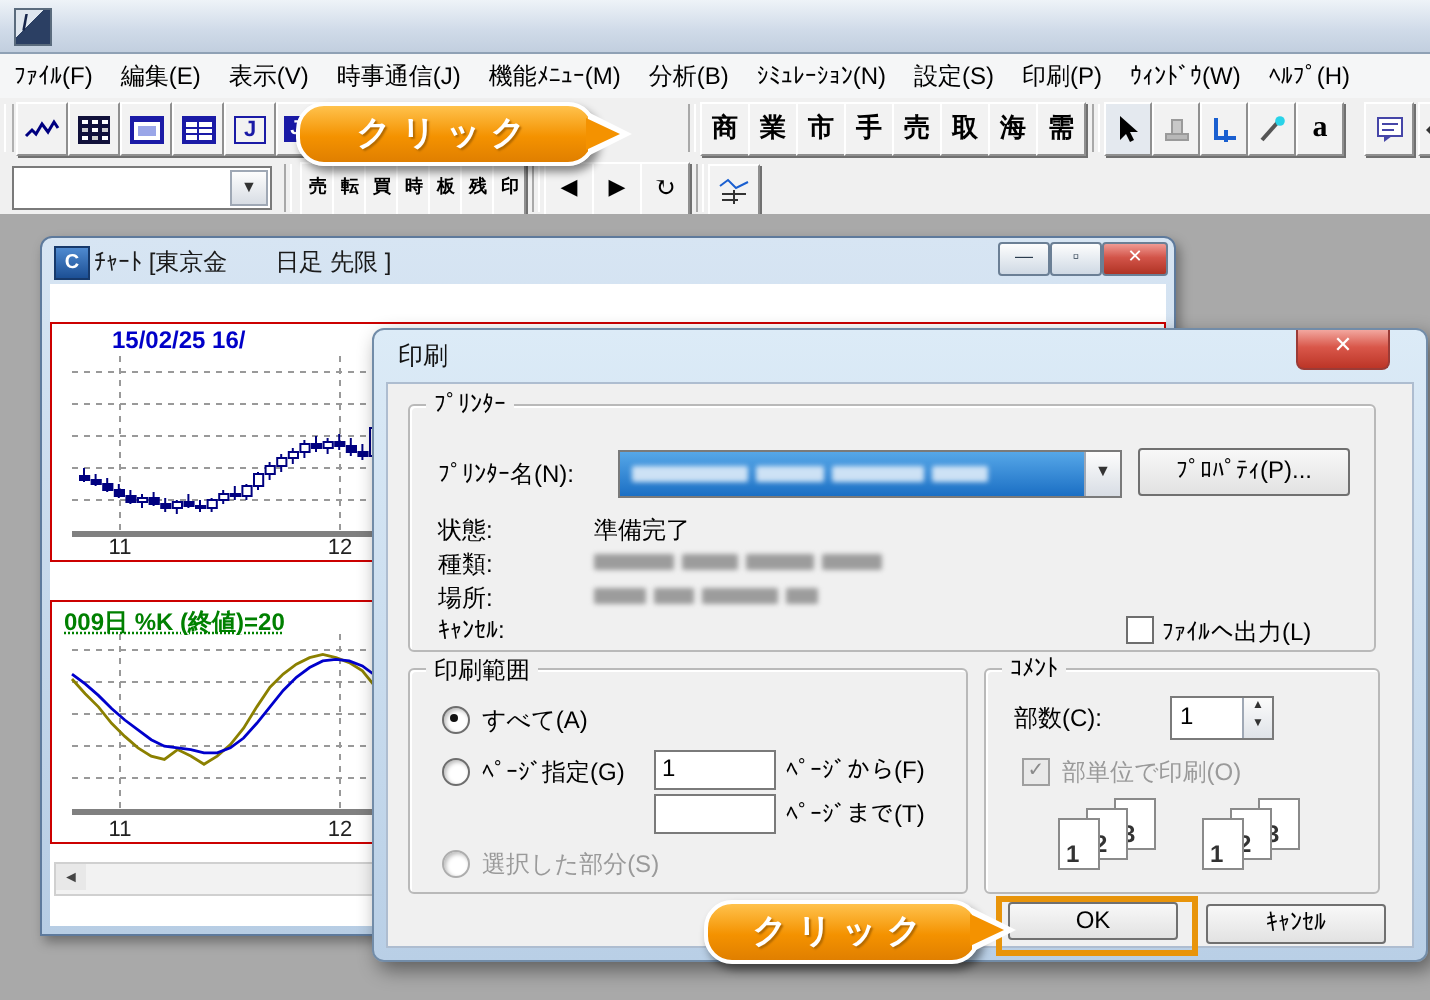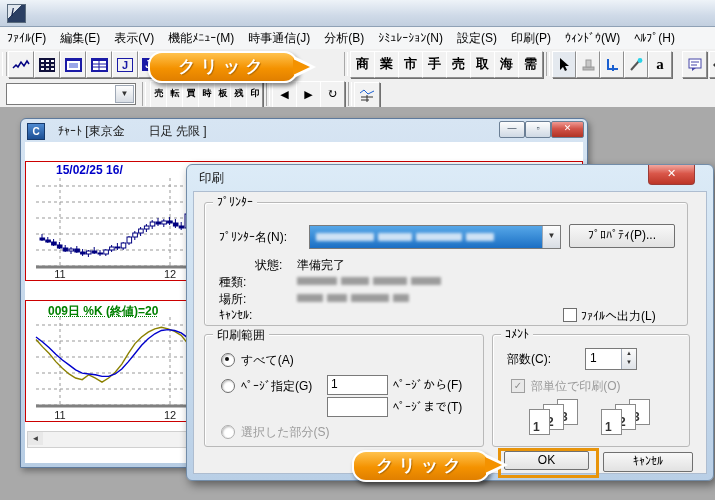--- a/index.html
+++ b/index.html
@@ -27,33 +27,33 @@
   .combo{position:absolute;left:6px;top:4px;width:128px;height:20px;background:#fff;border:1px solid #7a7a7a;}
   .combo .drop{position:absolute;right:1px;top:1px;width:17px;height:16px;background:linear-gradient(#fdfdfd,#d8dde4);border:1px solid #9fa8b5;
     text-align:center;font-size:8px;line-height:16px;color:#333;}
   .print-hl{position:absolute;left:310px;top:50px;width:30px;height:29px;border:2px solid #e8940a;background:#f4b13f33;}
   .print-hl .btn24{left:1px;top:1px;box-shadow:none;border-color:#aeb6c0;}
   
   .workspace{position:absolute;left:0;top:107px;width:715px;height:393px;background:#a9a9a9;}
   
   .chart-win{position:absolute;left:20px;top:118px;width:566px;height:348px;border-radius:6px 6px 0 0;
     background:linear-gradient(#d7e5f3,#b7cde4);border:1px solid #5e7a9c;box-shadow:2px 3px 6px rgba(0,0,0,.35);}
-  .cw-title{position:absolute;left:37px;top:4px;font-size:12px;color:#1a1a1a;white-space:nowrap;}
+  .cw-title{position:absolute;left:26px;top:4px;font-size:12px;color:#1a1a1a;white-space:nowrap;}
   .cw-icon{position:absolute;left:6px;top:4px;width:16px;height:15px;background:linear-gradient(#4f8ad0,#1c4f94);border:1px solid #16396b;
     color:#fff;font-weight:bold;font-size:10px;text-align:center;line-height:15px;}
   .cw-btn{position:absolute;top:2px;height:15px;border:1px solid #6b7f95;border-radius:2px;
     background:linear-gradient(#fdfdfd,#cfd9e4);text-align:center;line-height:13px;font-size:9px;color:#2b3c4e;}
   .cw-close{background:linear-gradient(#f09a93,#d25449 45%,#b03324);color:#fff;font-weight:bold;}
   .cw-content{position:absolute;left:4px;top:23px;width:558px;height:321px;background:#fff;}
   .chart-header{position:absolute;left:0;top:0;width:556px;height:18px;border:1px solid #8b0000;color:#8b0000;
     font-size:12px;font-weight:bold;line-height:17px;white-space:nowrap;overflow:hidden;padding-left:4px;background:#fff;}
   .panel{position:absolute;left:0;width:556px;border:1px solid #cc0000;background:#fff;}
   .date-label{position:absolute;left:30px;top:1px;color:#0000c8;font-size:12px;font-weight:bold;white-space:nowrap;}
   .xlab{position:absolute;bottom:0px;width:20px;text-align:center;font-size:11px;color:#222;}
-  .stoch-label{position:absolute;left:6px;top:2px;color:#008000;font-size:12px;font-weight:bold;white-space:nowrap;text-decoration:underline dotted;margin-left:16px;}
+  .stoch-label{position:absolute;left:6px;top:2px;color:#008000;font-size:12px;font-weight:bold;white-space:nowrap;text-decoration:underline dotted;}
   .hscroll{position:absolute;left:2px;top:289px;width:552px;height:15px;background:#f2f2f2;border:1px solid #d0d0d0;}
   .hs-arrow{position:absolute;left:0;top:0;width:15px;height:13px;background:#e8e8e8;text-align:center;font-size:8px;line-height:13px;color:#444;}
   
   .dlg{position:absolute;left:186px;top:164px;width:526px;height:315px;border-radius:6px;
     background:linear-gradient(#dcebf7,#b9cfe6);border:1px solid #728ca8;box-shadow:3px 4px 10px rgba(0,0,0,.45);}
   .dlg-title{position:absolute;left:12px;top:5px;font-size:12.5px;color:#111;}
   .dlg-close{position:absolute;left:461px;top:0px;width:45px;height:19px;border:1px solid #9b3b36;border-top:none;border-radius:0 0 4px 4px;
     background:linear-gradient(#f2a79f,#d9574a 45%,#bc3527);color:#fff;text-align:center;line-height:17px;font-size:11px;font-weight:bold;}
   .dlg-client{position:absolute;left:6px;top:26px;width:512px;height:281px;background:#f0f0f0;border:1px solid #aebdd0;}
   .group{position:absolute;border:1px solid #b9b9b9;border-radius:3px;box-shadow:inset 1px 1px 0 #fff;}
@@ -96,22 +96,22 @@
   <div class="titlebar">
     <div class="app-icon">
         <span>/</span>
       </div>
   </div>
 
   <div class="menubar">
     <span class="menu-item">ﾌｧｲﾙ(F)</span>
     <span class="menu-item">編集(E)</span>
     <span class="menu-item">表示(V)</span>
+    <span class="menu-item">時事通信(J)</span>
     <span class="menu-item">機能ﾒﾆｭｰ(M)</span>
-    <span class="menu-item">時事通信(J)</span>
     <span class="menu-item">分析(B)</span>
     <span class="menu-item">ｼﾐｭﾚｰｼｮﾝ(N)</span>
     <span class="menu-item">設定(S)</span>
     <span class="menu-item">印刷(P)</span>
     <span class="menu-item">ｳｨﾝﾄﾞｳ(W)</span>
     <span class="menu-item">ﾍﾙﾌﾟ(H)</span>
   </div>
 
   <div class="toolbar1">
     <div class="grip" style="left:2px"></div>
@@ -394,21 +394,21 @@
         <div class="pcombo" style="left:104px;top:22px;width:250px;height:22px;">
           <div class="blurred onblue" style="left:6px;top:7px;">
             <i style="width:58px"></i>
               <i style="width:34px"></i>
               <i style="width:46px"></i>
               <i style="width:28px"></i>
           </div>
           <div class="drop">▼</div>
         </div>
         <div class="btn" style="left:364px;top:21px;width:104px;height:22px;line-height:21px;">ﾌﾟﾛﾊﾟﾃｨ(P)...</div>
-        <div class="lbl" style="left:14px;top:54px;margin-left:36px;">状態:</div>
+        <div class="lbl" style="left:14px;top:54px;">状態:</div>
         <div class="lbl" style="left:92px;top:54px;">準備完了</div>
         <div class="lbl" style="left:14px;top:71px;">種類:</div>
         <div class="blurred" style="left:92px;top:74px;">
           <i style="width:40px"></i>
             <i style="width:28px"></i>
             <i style="width:34px"></i>
             <i style="width:30px"></i>
         </div>
         <div class="lbl" style="left:14px;top:88px;">場所:</div>
         <div class="blurred" style="left:92px;top:91px;">

